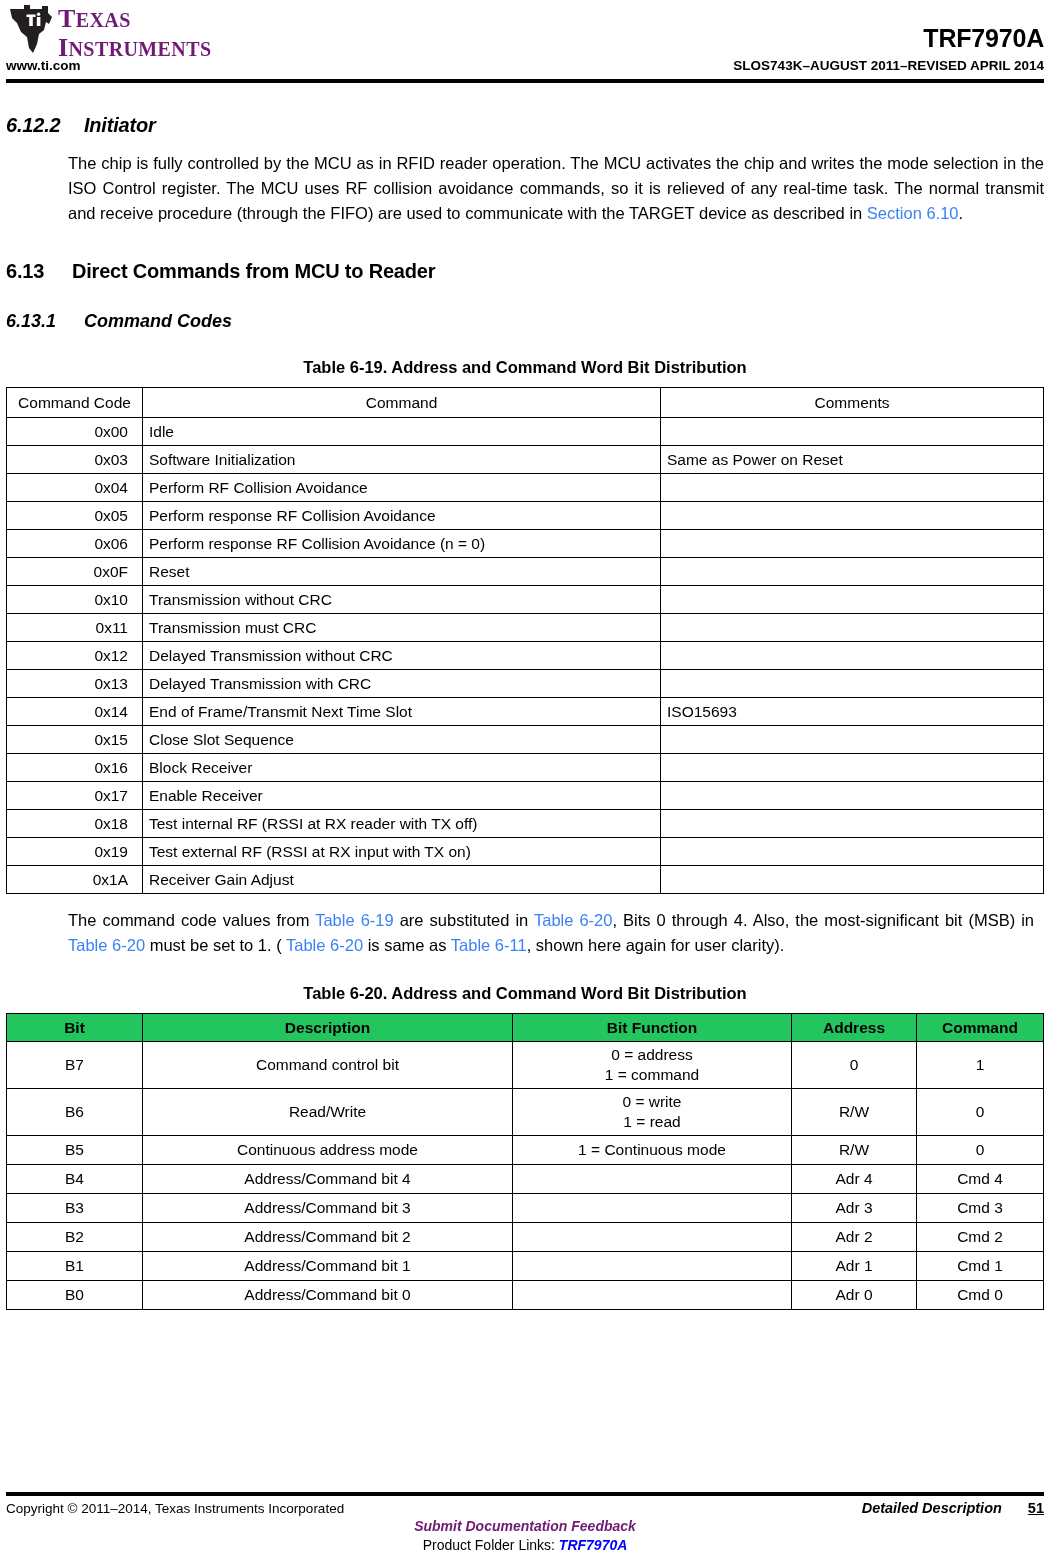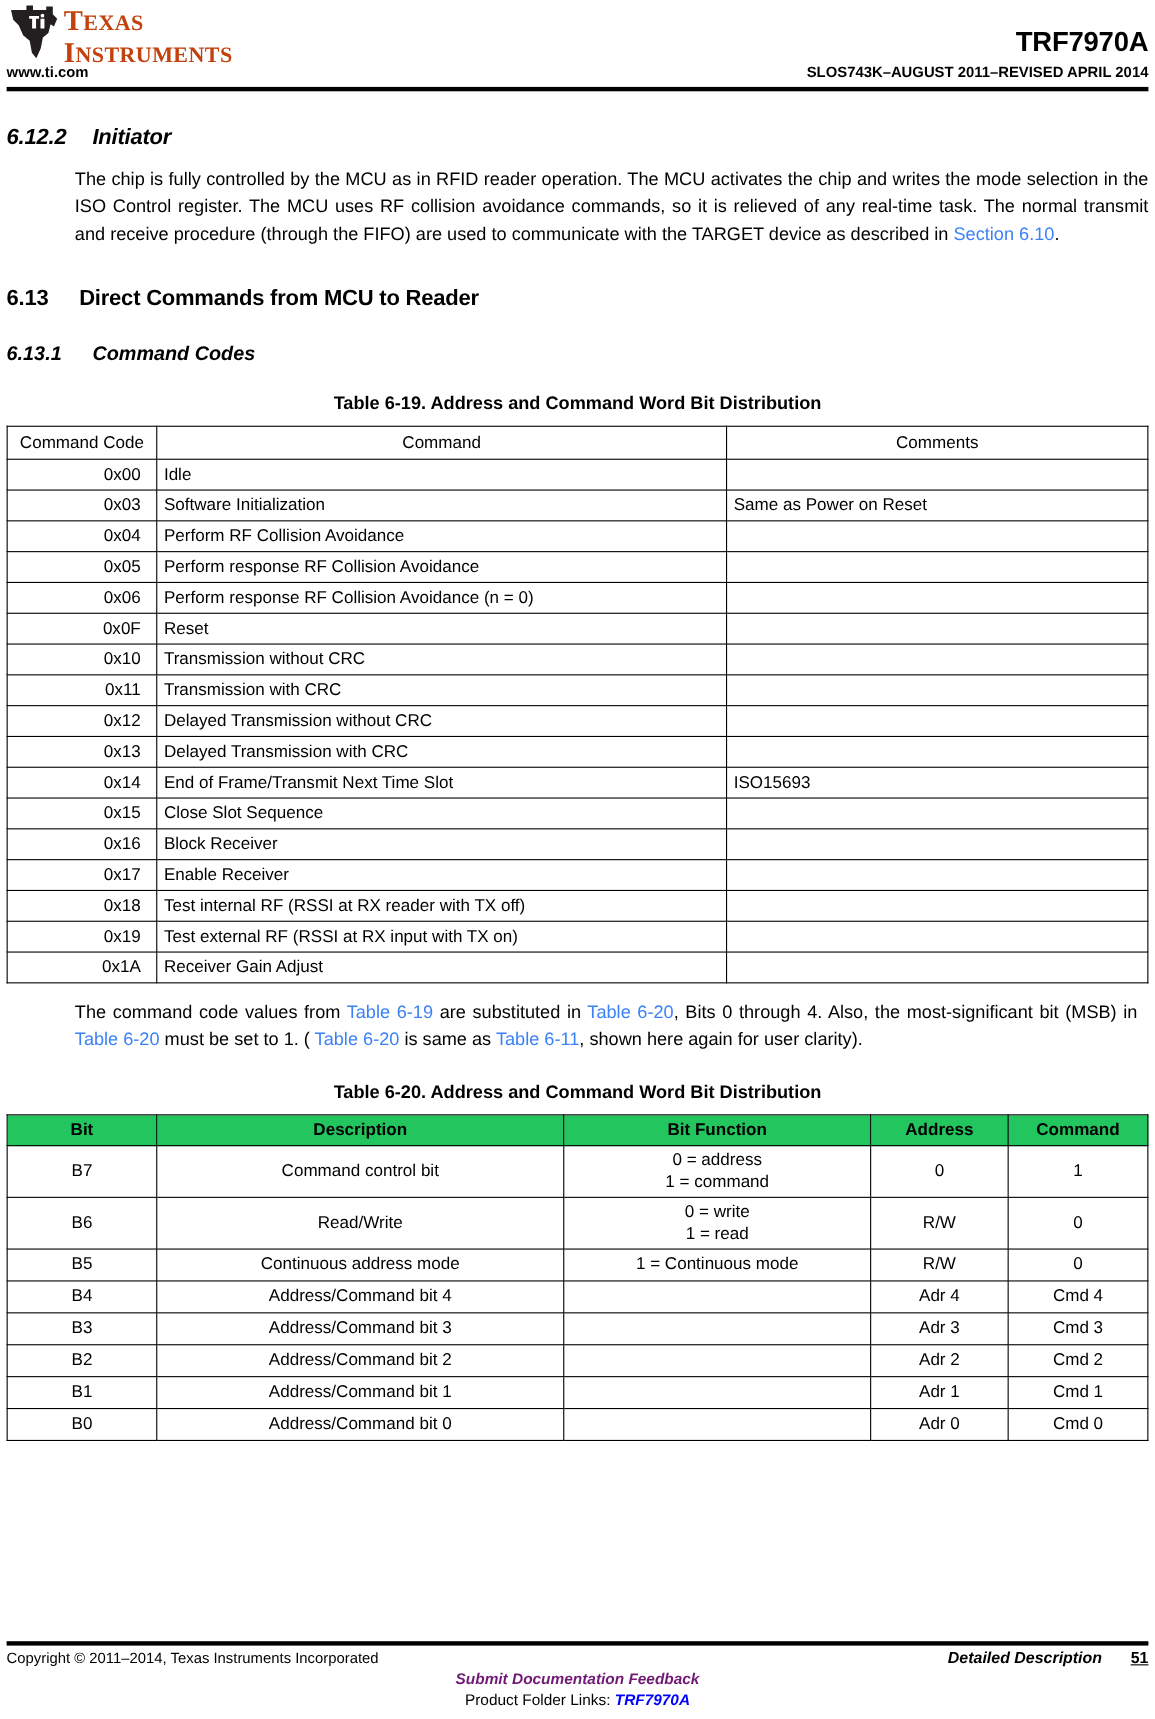--- a/index.html
+++ b/index.html
@@ -31,21 +31,21 @@
   .logo-words {
     margin-left: 4px;
     margin-top: 2px;
     line-height: 1.0;
     font-family: "Liberation Serif", serif;
   }
   .logo-words .lw1, .logo-words .lw2 {
     display: block;
     font-weight: 700;
     letter-spacing: .4px;
-    color: #c2410c;
+    color: #701a75;
   }
   .logo-words .lw1 { font-size: 20px; }
   .logo-words .lw2 { font-size: 20px; margin-top: 3px; }
   .logo-words .cap { font-size: 26px; }
 
   .device-name {
     position: absolute;
     right: 6px;
     top: 24px;
     font-size: 25px;
@@ -279,21 +279,21 @@
           <td class="cmd">Reset</td>
           <td class="comment"></td>
         </tr>
         <tr>
           <td class="code">0x10</td>
           <td class="cmd">Transmission without CRC</td>
           <td class="comment"></td>
         </tr>
         <tr>
           <td class="code">0x11</td>
-          <td class="cmd">Transmission with CRC</td>
+          <td class="cmd">Transmission must CRC</td>
           <td class="comment"></td>
         </tr>
         <tr>
           <td class="code">0x12</td>
           <td class="cmd">Delayed Transmission without CRC</td>
           <td class="comment"></td>
         </tr>
         <tr>
           <td class="code">0x13</td>
           <td class="cmd">Delayed Transmission with CRC</td>

